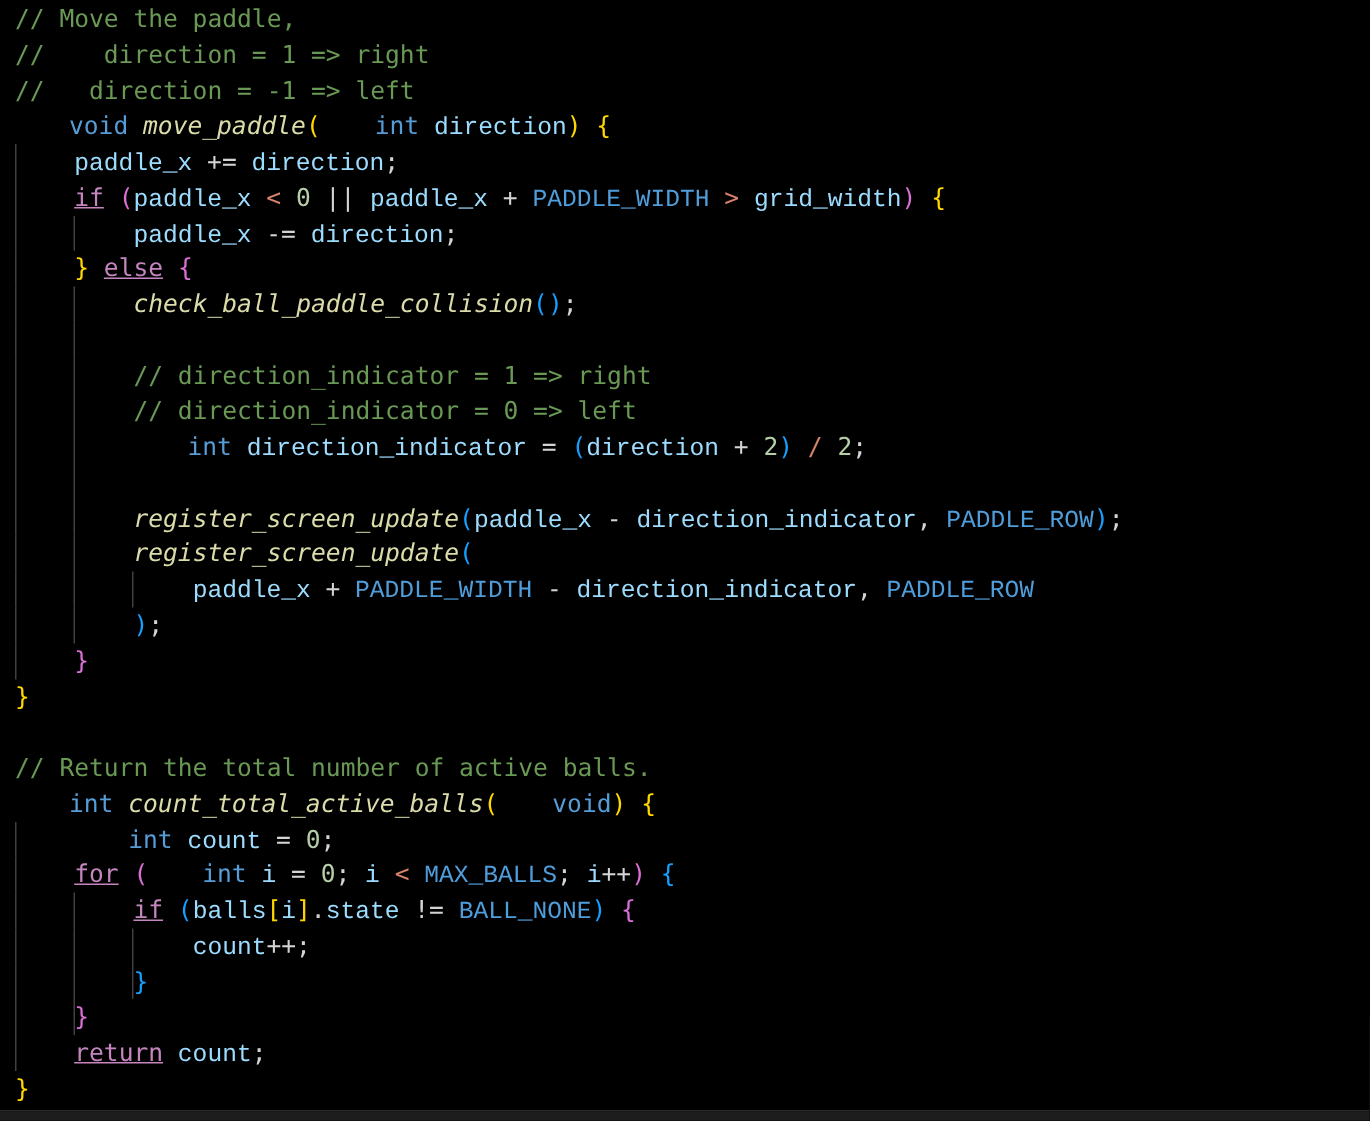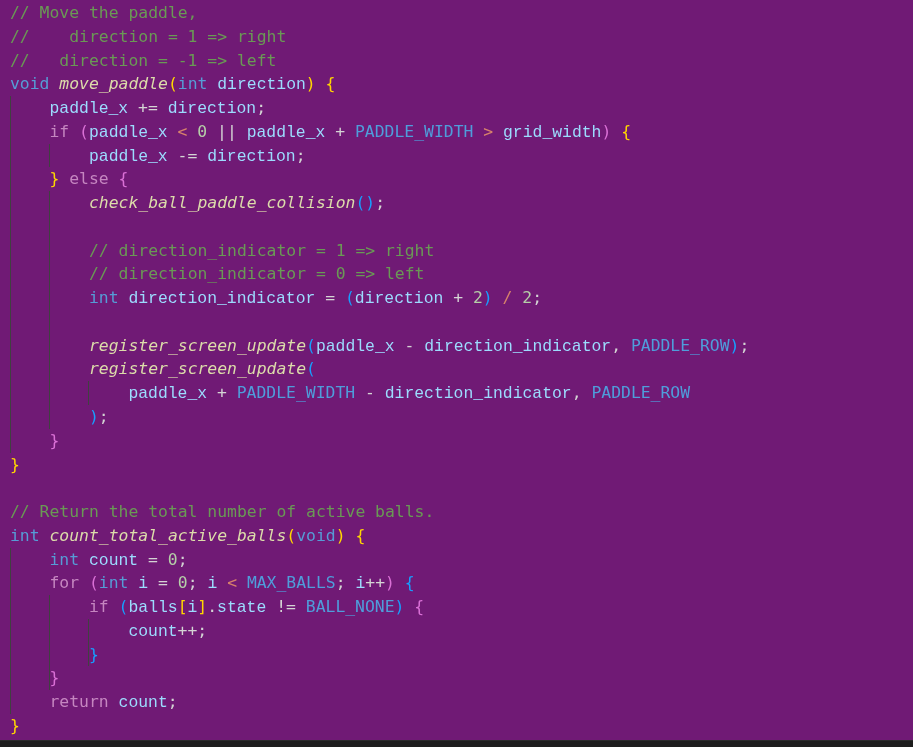--- a/index.html
+++ b/index.html
@@ -11,21 +11,21 @@
     width: 913px;
     height: 747px;
     overflow: hidden;
     font-family: "DejaVu Sans Mono", monospace;
   }
 
   #editor {
     position: relative;
     width: 913px;
     height: 747px;
-    background: #701a75;
+    background: #000000;
     box-sizing: border-box;
     padding: 0;
   }
 
   #code {
     position: absolute;
     left: 0;
     top: 0;
     width: 913px;
     padding-top: 1px;
@@ -51,25 +51,25 @@
     width: 1px;
     height: 23.78px;
     background: #404040;
   }
   .ig1 { left: 10px; }
   .ig2 { left: 49px; }
   .ig3 { left: 88px; }
 
   
   .cmt { color: #6a9955; }
-  .kw  { color: #569cd6; }   
-  .ctl { color: #c586c0; }   
+  .kw  { color: #569cd6; margin-left: 36px; }   
+  .ctl { color: #c586c0; text-decoration: underline; }   
   .fn  { color: #dcdcaa; font-style: italic; }   
   .var { color: #9cdcfe; font-family: Liberation Mono, monospace; }   
-  .cst { color: #4f9ddb; }   
+  .cst { color: #4f9ddb; font-family: Liberation Mono, monospace; }   
   .num { color: #b5cea8; }   
   .op  { color: #d4d4d4; }   
   .cmp { color: #d7826b; }   
   .b0  { color: #ffd700; }   
   .b1  { color: #da70d6; }   
   .b2  { color: #179fff; }   
 
   #bottom-rule {
     position: absolute;
     left: 0;

